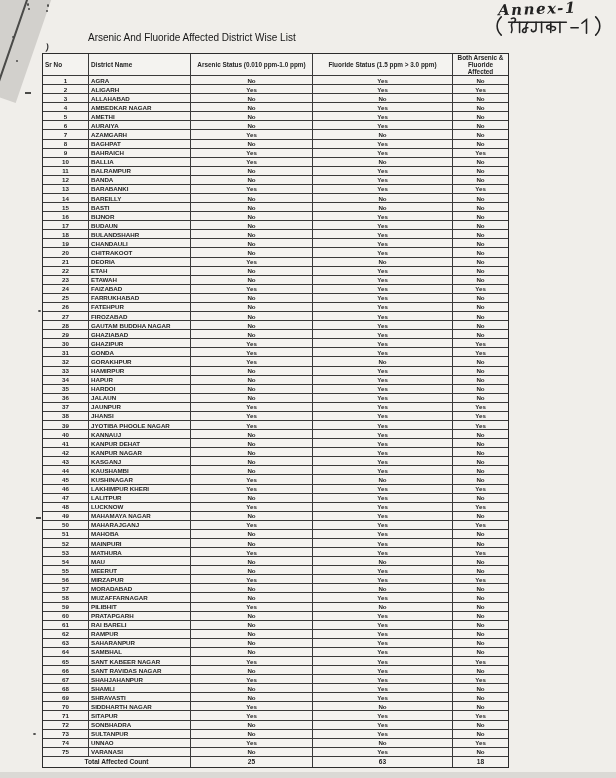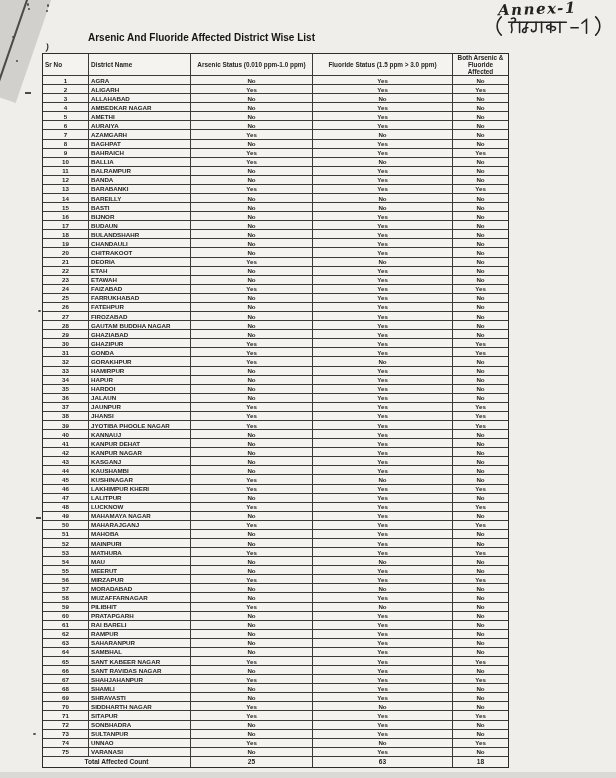--- a/index.html
+++ b/index.html
@@ -14,21 +14,21 @@
   .smudge{position:absolute;background:rgba(60,58,55,0.05);pointer-events:none;}
   .bottom-strip{position:absolute;left:0;bottom:0;width:100%;height:6px;background:#dbd9d5;}
   
   .annex1{position:absolute;left:498px;top:0px;font-family:"DejaVu Serif",serif;
         font-style:italic;font-weight:bold;font-size:15px;letter-spacing:1.5px;
         transform:rotate(-2deg);color:#222;}
   .annex2{position:absolute;left:492px;top:15px;}
   .paren-mark{position:absolute;left:46px;top:42px;font-size:9px;font-weight:bold;
         transform:rotate(8deg);color:#333;}
   
-  .title{position:absolute;left:88px;top:32px;font-size:10px;font-weight:bold;color:#161616;}
+  .title{position:absolute;left:88px;top:32px;font-size:10px;font-weight:normal;color:#161616;}
   
   table{position:absolute;left:42px;top:53px;width:466px;border-collapse:collapse;
         table-layout:fixed;background:#f4f3f0;}
   th,td{border:1px solid #3a3a3a;padding:0 2px;font-size:6.2px;font-weight:bold;
         color:#252525;overflow:hidden;white-space:nowrap;}
   thead th{height:20px;font-size:6.4px;text-align:center;line-height:7px;white-space:normal;}
   thead th.left{text-align:left;}
   tbody tr{height:9.09px;}
   tbody td{text-align:center;}
   tbody td:nth-child(2){text-align:left;}

